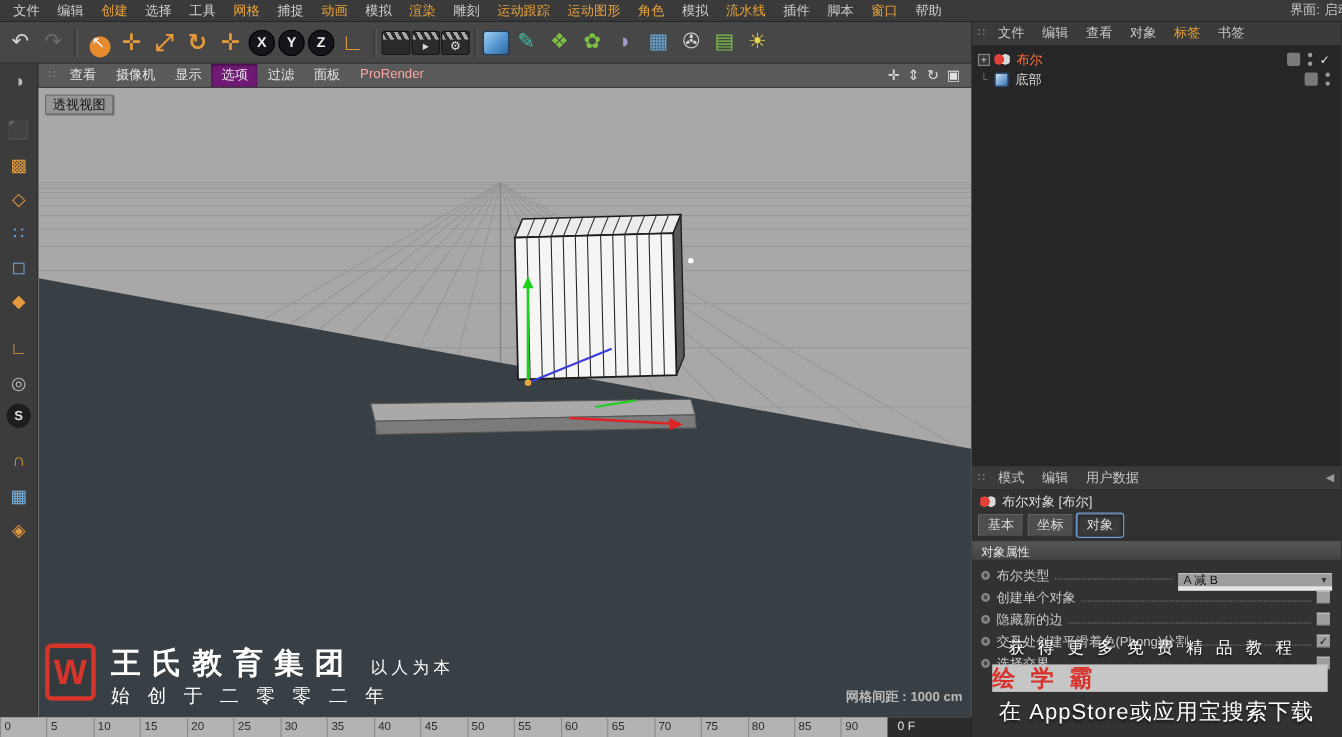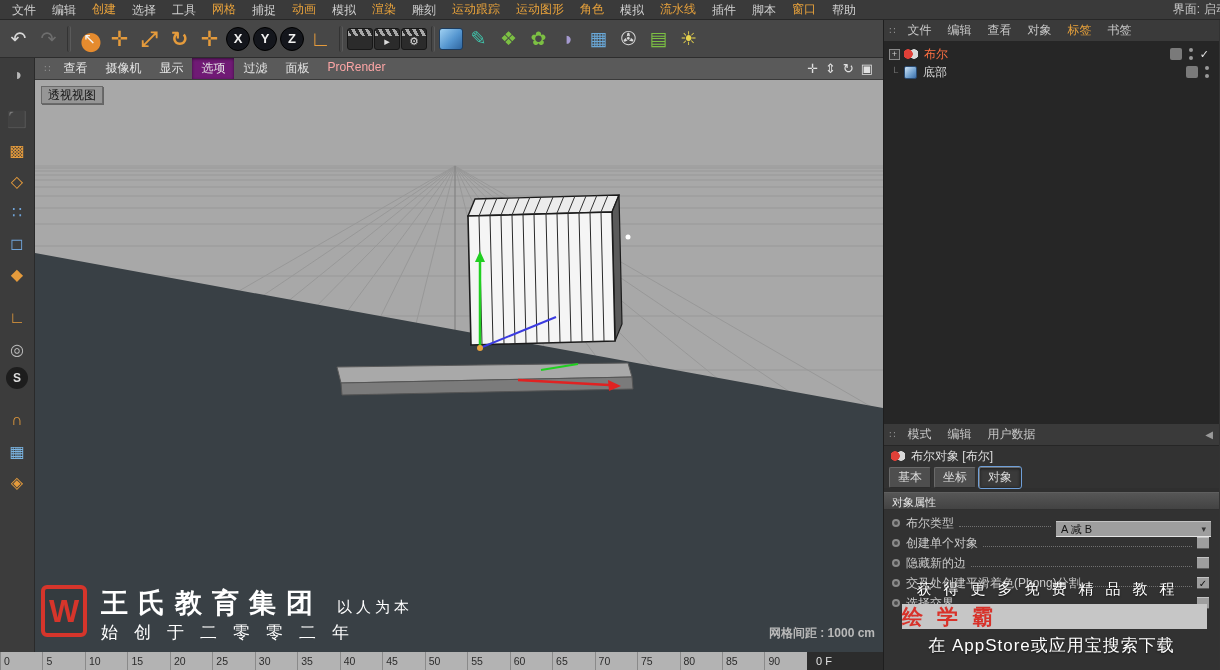--- a/index.html
+++ b/index.html
@@ -7,21 +7,21 @@
   .app{
     position:relative; width:1220px; height:670px; overflow:hidden;
     font-family:"Liberation Sans","DejaVu Sans",sans-serif;
     background:#333; user-select:none;
   }
   
   .menubar{ height:20px; background:#3a3a3a; border-bottom:1px solid #272727;
     display:flex; align-items:center; font-size:12px; color:#cfcfcf; padding-left:4px;}
   .menu-items{ display:flex; align-items:center; }
   .mitem{ padding:0 8px; line-height:20px; white-space:nowrap; cursor:default;}
-  .mitem.accent{ color:#e8a23b;font-family:Liberation Mono, monospace; }
+  .mitem.accent{ color:#e8a23b; }
   .iface{ margin-left:auto; margin-right:-8px; display:flex; gap:4px; white-space:nowrap; color:#c6c6c6;}
   
   .body{ display:flex; height:650px; }
   .left-col{ width:884px; border-right:1px solid #1e1e1e; display:flex; flex-direction:column;}
   
   .toolbar{ height:38px; background:#474747; border-bottom:1px solid #2d2d2d;
     display:flex; align-items:center; padding:0 4px; gap:1px;}
   .ti{ width:29px; height:30px; display:flex; align-items:center; justify-content:center;
     font-size:19px; color:#cfcfcf; border-radius:3px;}
   .t-light{ color:#d8d8d8; }
@@ -128,38 +128,38 @@
   .am-section{ height:18px; margin-top:4px; background:linear-gradient(#565656,#434343);
     color:#e8e8e8; font-size:11px; line-height:18px; padding-left:8px;
     border-top:1px solid #5f5f5f; border-bottom:1px solid #303030;}
   .am-rows{ background:#323232; padding:3px 8px 0 8px; flex:1;}
   .prop-row{ height:20px; display:flex; align-items:center; font-size:12px; color:#c9c9c9;}
   .pdot{ width:8px; height:8px; border-radius:50%; border:2px solid #8a8a8a;
     flex:0 0 auto; margin-right:6px; background:#4a4a4a;}
   .plabel{ white-space:nowrap; overflow:hidden; max-width:215px;}
   .leader{ flex:1; border-bottom:1px dotted #707070; margin:0 5px;
     transform:translateY(3px); min-width:6px;}
-  .dropdown{ width:155px; height:16px; background:#9e9e9e; color:#161616; font-size:11px;
+  .dropdown{ width:140px; height:16px; background:#9e9e9e; color:#161616; font-size:11px;
     display:flex; align-items:center; padding:0 5px; border-top:1px solid #c3c3c3;
-    border-bottom:1px solid #e5e5e5; cursor:default;margin-top:12px;}
+    border-bottom:4px solid #e5e5e5; cursor:default;margin-top:12px;}
   .dd-arrow{ margin-left:auto; color:#333; font-size:9px;}
   .checkbox{ width:12px; height:12px; background:#9e9e9e; border-top:1px solid #c3c3c3;
     border-bottom:1px solid #5c5c5c; margin-right:2px; display:flex; align-items:center;
     justify-content:center; font-size:10px; color:#101010; cursor:default;}
   .checkbox.checked::after{ content:"✓"; font-weight:bold;}
   
   .ad-overlay{ position:absolute; left:0; right:0; top:560px; z-index:6; color:#fff;
     pointer-events:none;}
   .ad-line1{ font-size:15px; letter-spacing:12px; text-align:center; white-space:nowrap;
     overflow:hidden; text-shadow:0 1px 2px rgba(0,0,0,.6);}
   .ad-bar{ margin:5px 12px 0 18px; height:25px; background:#c6c6c6; display:flex;
     align-items:center; justify-content:flex-start;}
   .ad-brand{ color:#d8322a; font-size:21px; font-weight:bold; letter-spacing:14px;
     white-space:nowrap;}
-  .ad-line2{ margin-top:5px; font-size:17px; letter-spacing:1px; text-align:center;
+  .ad-line2{ margin-top:5px; font-size:20px; letter-spacing:1px; text-align:center;
     white-space:nowrap; overflow:hidden; text-shadow:0 1px 2px rgba(0,0,0,.6);}
 </style>
 </head>
 <body>
 
 <div class="app">
 
   <div class="menubar">
     <div class="menu-items">
 

